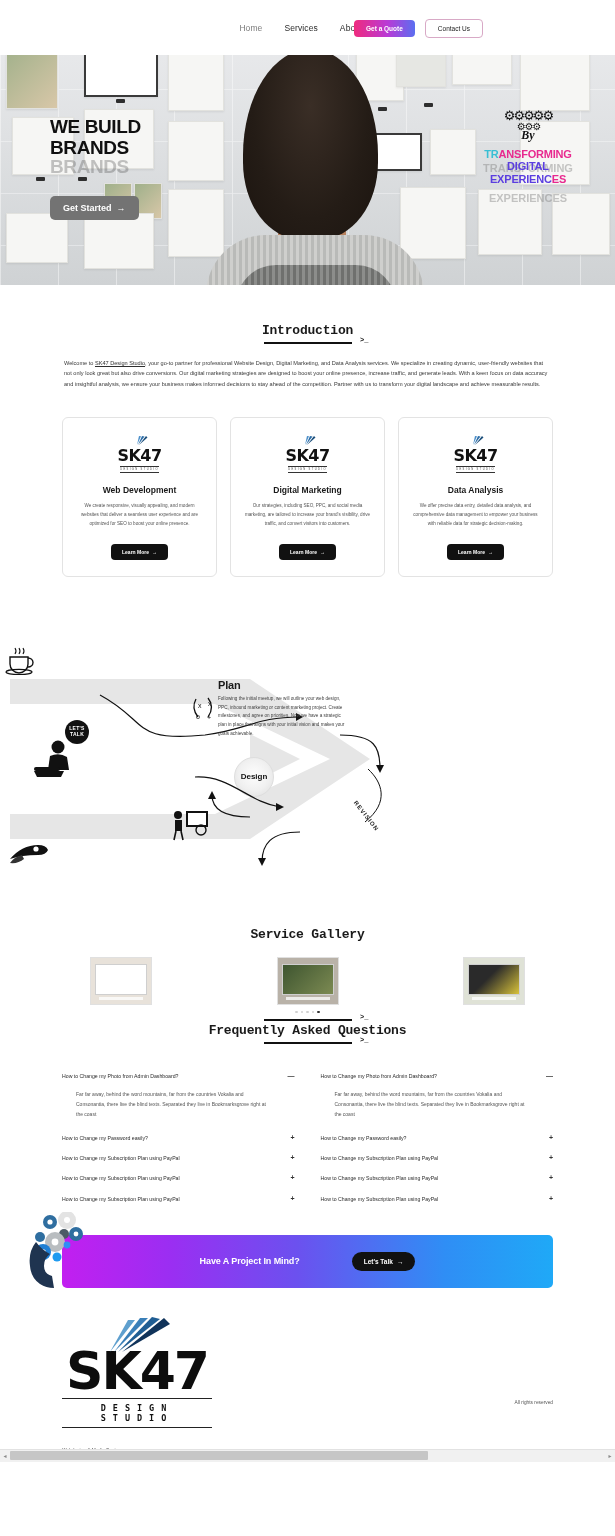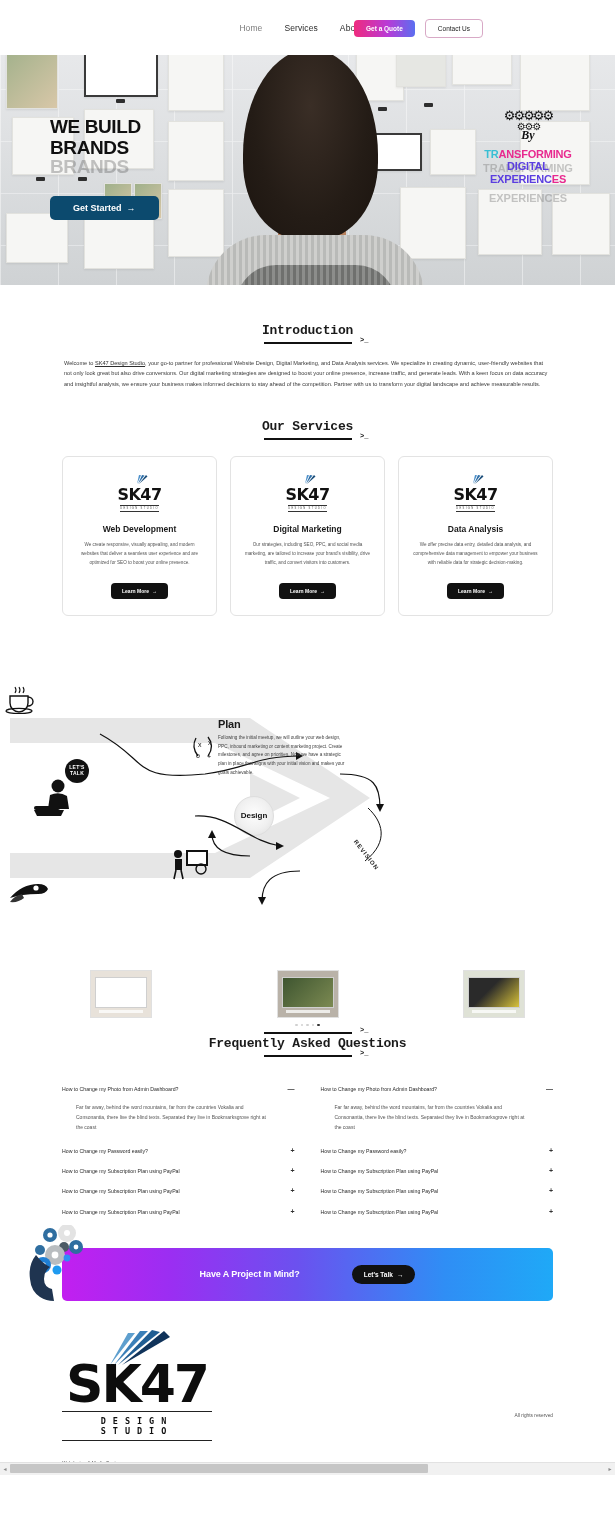--- a/index.html
+++ b/index.html
@@ -147,25 +147,25 @@
   .hero-ghost {
     position:absolute; left:50px; top:119px;
     font-size:19px; font-weight:800; color:rgba(90,90,90,.35);
     letter-spacing:-.4px; z-index:11;
   }
   .btn-started {
     margin-top: 38px;
     display: inline-flex;
     align-items: center;
     gap: 5px;
-    background: #0c4a6e;
+    background: #737373;
     color: #fff;
     font-size: 9px;
     font-weight: 600;
-    padding: 7px 23px;
+    padding: 7px 13px;
     border-radius: 5px;
     border: none;
     cursor: pointer;
   }
   .hero-right {
     position: absolute;
     right: 22px; top: 72px;
     z-index: 12;
     text-align: center;
     width: 130px;
@@ -400,24 +400,20 @@
     <div class="sec-head">
       <span class="sec-title">Introduction</span>
       <span class="sec-rule"></span>
     </div>
     <p class="intro-text">
       <span>Welcome to </span><a>SK47 Design Studio</a><span>, your go-to partner for professional Website Design, Digital Marketing, and Data Analysis services. We specialize in creating dynamic, user-friendly websites that not only look great but also drive conversions. Our digital marketing strategies are designed to boost your online presence, increase traffic, and generate leads. With a keen focus on data accuracy and insightful analysis, we ensure your business makes informed decisions to stay ahead of the competition. Partner with us to transform your digital landscape and achieve measurable results.</span>
     </p>
   </div>
 
   <div class="section services">
-    <div class="sec-head">
-      <span class="sec-title">Our Services</span>
-      <span class="sec-rule"></span>
-    </div>
     <div class="cards">
 
       <div class="card">
         <div class="logo-mark">
           <svg width="17" height="9" viewBox="0 0 17 9">
               <path d="M8 9 L15 0 L16.5 1.5 Z" fill="#1b4e7a"></path>
               <path d="M7 9 L11 0 L13.5 0.6 Z" fill="#2d6ea8"></path>
               <path d="M6 9 L8 0 L10 0.2 Z" fill="#4a8ec9"></path>
             </svg>
           <div class="logo-text">SK47</div>
@@ -544,20 +540,23 @@
     <div class="step-ico" style="left:6px;top:222px;">
       <svg width="42" height="32" viewBox="0 0 42 32">
         <path d="M4 20 q12-14 28-14 q8 0 10 5 q-2 5 -10 5 q-16 0 -28 4 z" fill="#111"></path>
         <path d="M16 16 q-8 2 -12 8 q8 1 14 -4 z" fill="#333"></path>
         <circle cx="30" cy="10" r="2.6" fill="#fff"></circle>
       </svg>
     </div>
   </div>
 
   <div class="section gallery">
+    <div class="sec-head">
+      <span class="sec-title">Service Gallery</span>
+    </div>
     <div class="g-row">
       <div class="g-thumb g1">
           <div class="g-inner"></div>
           <div class="g-strip"></div>
         </div>
       <div class="g-thumb g2">
           <div class="g-inner"></div>
           <div class="g-strip"></div>
         </div>
       <div class="g-thumb g3">

